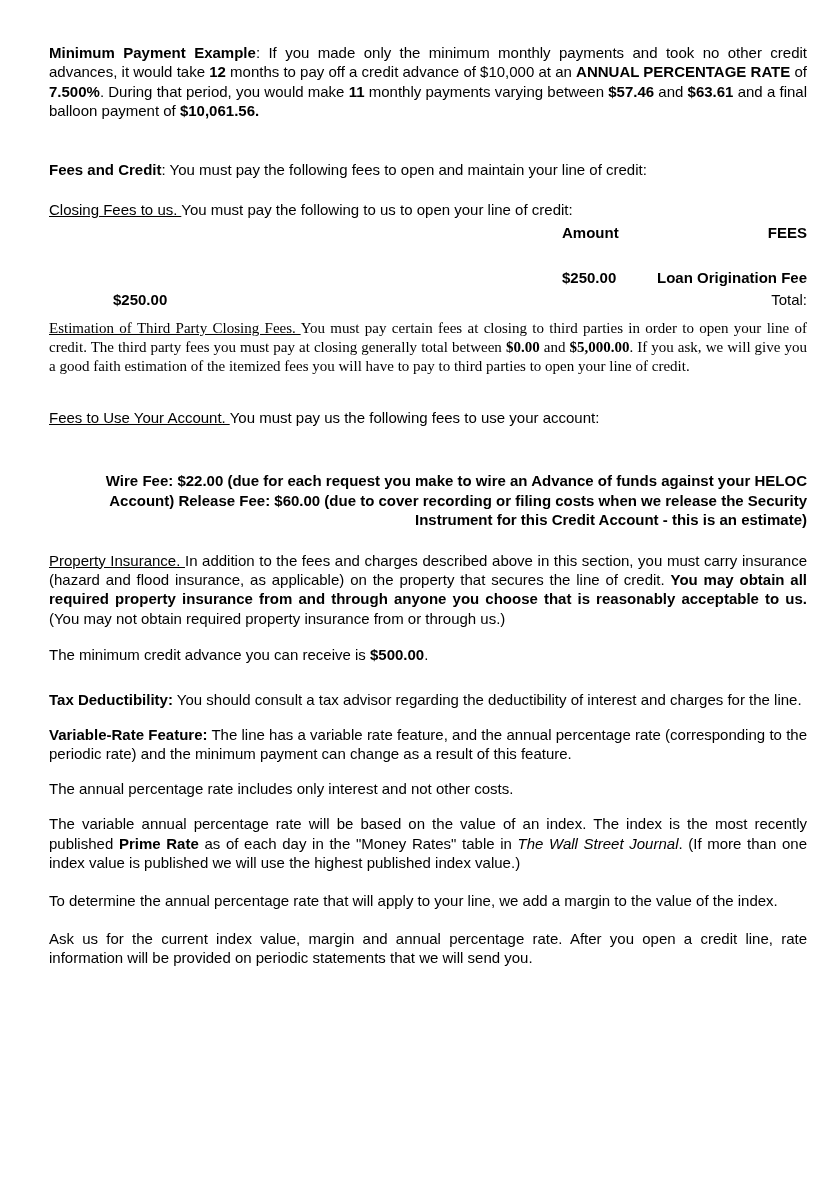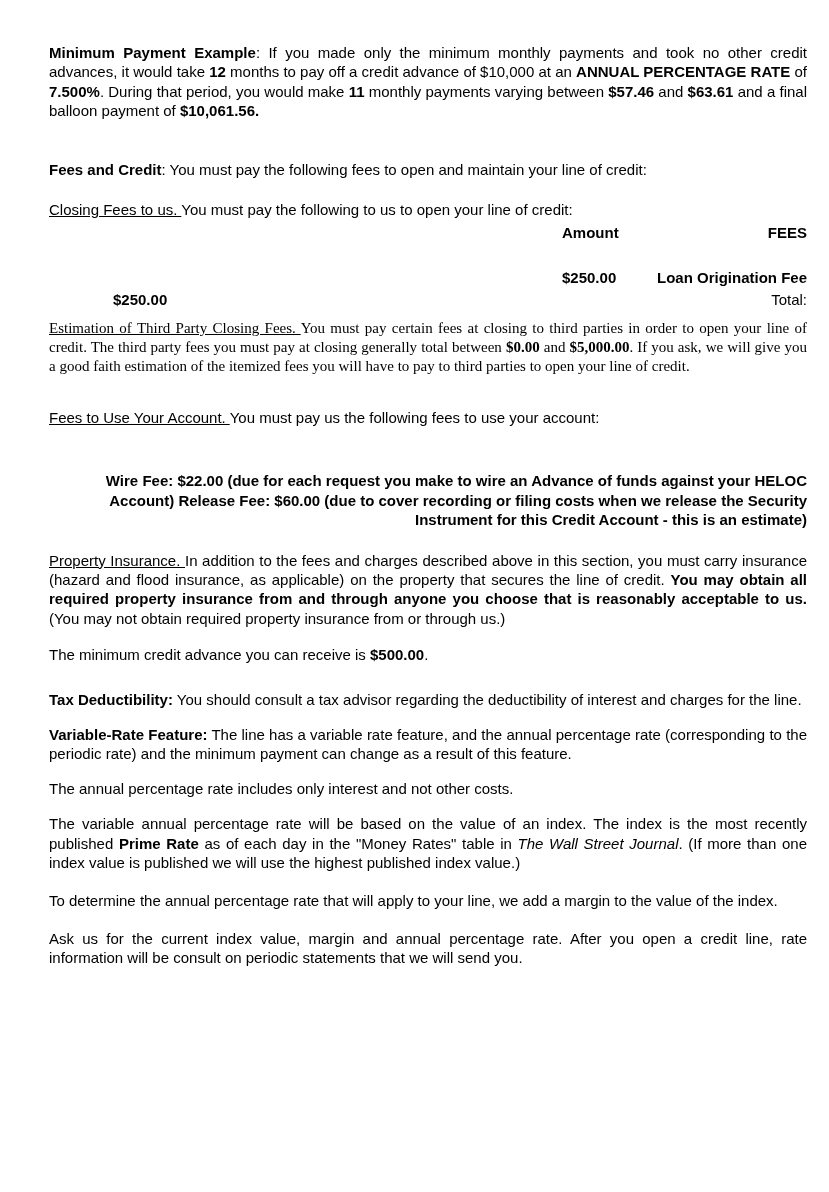--- a/index.html
+++ b/index.html
@@ -72,21 +72,21 @@
       <div id="blk-estimation-third-party" class="blk"><span class="u">Estimation of Third Party Closing Fees. </span><span class="">You must pay certain fees at closing to third parties in order to open your line of credit. The third party fees you must pay at closing generally total between </span><span class="b">$0.00</span><span class=""> and </span><span class="b">$5,000.00</span><span class="">. If you ask, we will give you a good faith estimation of the itemized fees you will have to pay to third parties to open your line of credit.</span></div>
       <div id="blk-fees-to-use" class="blk"><span class="u">Fees to Use Your Account. </span><span class="">You must pay us the following fees to use your account:</span></div>
       <div id="blk-wire-fee" class="blk"><span class="b">Wire Fee: $22.00 (due for each request you make to wire an Advance of funds against your HELOC Account)  Release Fee: $60.00 (due to cover recording or filing costs when we release the Security Instrument for this  Credit Account - this is an estimate)</span></div>
       <div id="blk-property-insurance" class="blk"><span class="u">Property Insurance. </span><span class="">In addition to the fees and charges described above in this section, you must carry insurance  (hazard and flood insurance, as applicable) on the property that secures the line of credit. </span><span class="b">You may obtain all required  property insurance from and through anyone you choose that is reasonably acceptable to us. </span><span class="">(You may not obtain required property insurance from or through us.)</span></div>
       <div id="blk-minimum-advance" class="blk"><span class="">The minimum credit advance you can receive is </span><span class="b">$500.00</span><span class="">.</span></div>
       <div id="blk-tax-deductibility" class="blk"><span class="b">Tax Deductibility:</span><span class=""> You should consult a tax advisor regarding the deductibility of interest and charges for the line.</span></div>
       <div id="blk-variable-rate-feature" class="blk"><span class="b">Variable-Rate Feature:</span><span class=""> The line has a variable rate feature, and the annual percentage rate (corresponding to the  periodic rate) and the minimum payment can change as a result of this feature.</span></div>
       <div id="blk-apr-includes" class="blk"><span class="">The annual percentage rate includes only interest and not other costs.</span></div>
       <div id="blk-variable-apr-index" class="blk"><span class="">The variable annual percentage rate will be based on the value of an index. The index is the most recently published </span><span class="b">Prime Rate</span><span class=""> as of each day in the "Money Rates" table in </span><span class="i">The Wall Street Journal</span><span class="">. (If more than one index value is  published we will use the highest published index value.)</span></div>
       <div id="blk-determine-apr" class="blk"><span class="">To determine the annual percentage rate that will apply to your line, we add a margin to the value of the index.</span></div>
-      <div id="blk-ask-us" class="blk"><span class="">Ask us for the current index value, margin and annual percentage rate. After you open a credit line, rate information will  be consult on periodic statements that we will send you.</span></div>
+      <div id="blk-ask-us" class="blk"><span class="">Ask us for the current index value, margin and annual percentage rate. After you open a credit line, rate information will  be provided on periodic statements that we will send you.</span></div>
     </div>
 
   <div class="footer-left">
     <div>WESTERN STATE BANK</div>
     <div>HELOC - Important Terms Disclosure</div>
   </div>
   <div class="footer-page">Page 2 of 3</div>
   <div class="barcode">
       <div class="m on"></div>
       <div class="m"></div>

